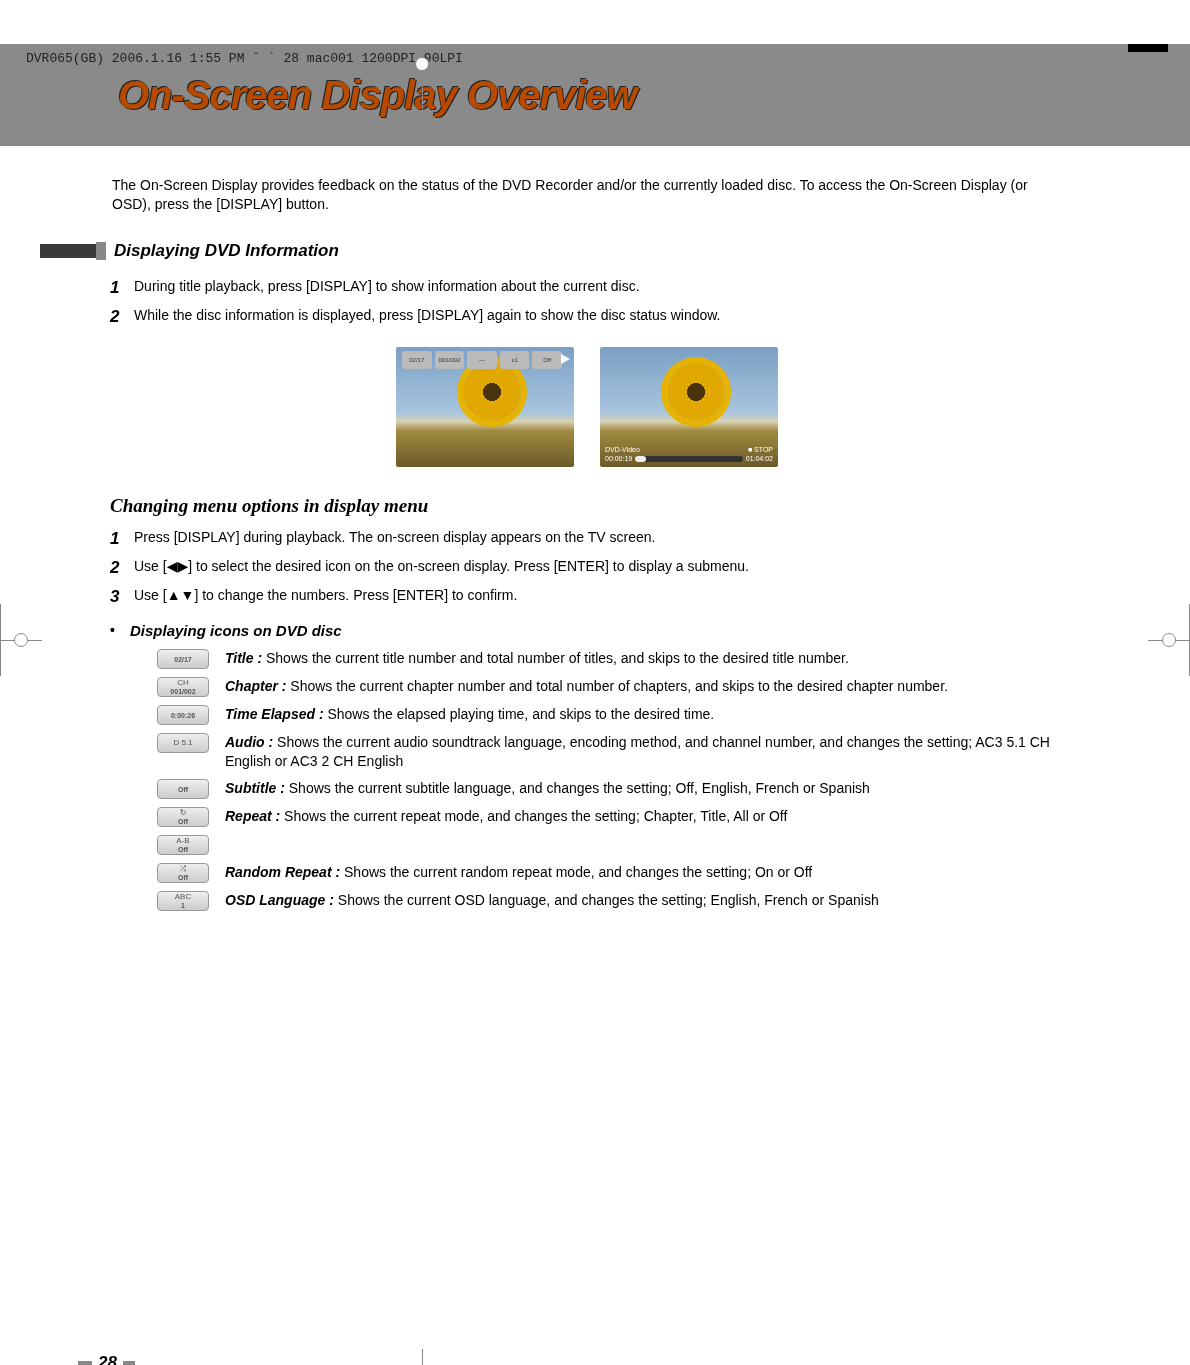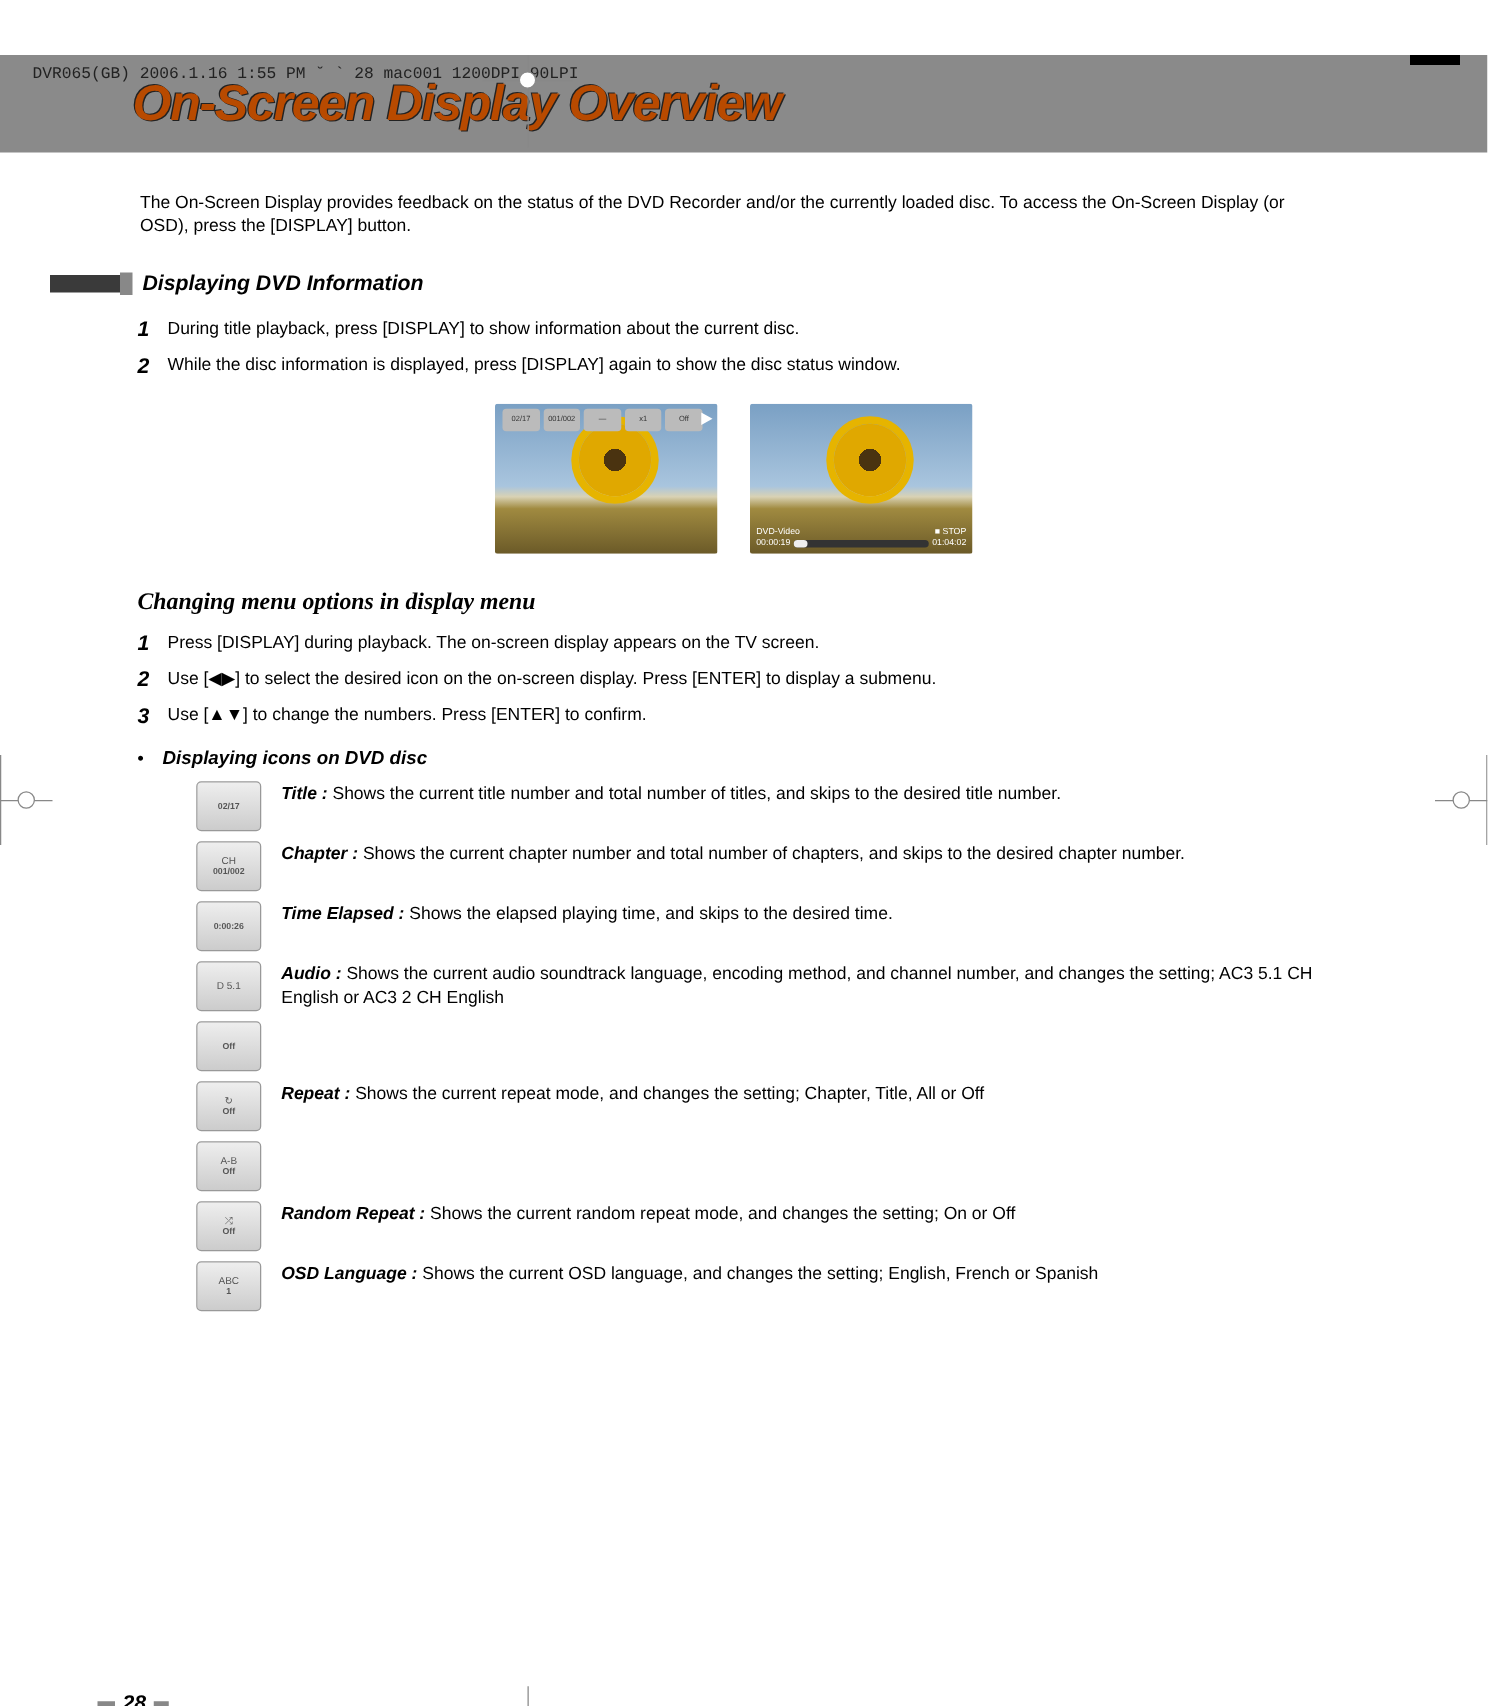--- a/index.html
+++ b/index.html
@@ -1,21 +1,21 @@
 <!DOCTYPE html>
 <html><head>
 <meta charset="utf-8">
 <style>
   * { box-sizing: border-box; }
   body { margin:0; padding:0; background:#fff; font-family:Arial, Helvetica, sans-serif; font-size:14px; line-height:1.35; color:#000; width:1190px; }
   .page { position:relative; width:1190px; min-height:1365px; }
   .print-header { position:absolute; top:6px; left:26px; font-family:"Courier New",monospace; font-size:13px; color:#222; letter-spacing:0; }
   .black-box { position:absolute; top:0; right:22px; width:40px; height:8px; background:#000; }
   .gray-title-bar { background:#8a8a8a; padding:12px 0 12px 22px; margin-top:44px; }
-  .main-title { font-family:"Trebuchet MS","Arial Black",sans-serif; font-size:40px; font-weight:bold; font-style:italic; color:#b84a00; text-shadow: -1px -1px 0 #222, 1px 1px 0 #222; margin:0; padding-left:84px; letter-spacing:-1px; }
+  .main-title { font-family:"Trebuchet MS","Arial Black",sans-serif; font-size:40px; font-weight:bold; font-style:italic; color:#b84a00; text-shadow: -1px -1px 0 #222, 1px 1px 0 #222; margin:12px; padding-left:84px; letter-spacing:-1px; }
   .content { padding:30px 126px 0 110px; }
   .intro { margin:0 0 26px 2px; }
   .section-head-wrap { display:flex; align-items:center; margin:24px 0 14px 0; }
   .bar-dark { width:56px; height:14px; background:#3a3a3a; margin-left:-70px; }
   .bar-mark { width:10px; height:18px; background:#888; margin-right:8px; }
   .section-head { font-family:"Trebuchet MS",sans-serif; font-style:italic; font-weight:bold; font-size:17px; }
   .steps { list-style:none; padding:0; margin:0; }
   .steps li { display:flex; margin:6px 0; }
   .step-num { font-family:"Trebuchet MS",sans-serif; font-weight:bold; font-style:italic; font-size:17px; width:24px; flex:none; }
   .step-txt { flex:1; }
@@ -28,21 +28,21 @@
   .play-tri { position:absolute; right:4px; top:7px; width:0;height:0;border-left:9px solid #fff;border-top:5px solid transparent;border-bottom:5px solid transparent; }
   .osd-bottom { position:absolute; bottom:3px; left:5px; right:5px; color:#fff; font-size:7px; font-family:Arial; }
   .osd-bar { height:6px; background:#333; border-radius:3px; margin-top:1px; position:relative; }
   .osd-fill { position:absolute; left:0; top:0; height:100%; width:10%; background:#eee; border-radius:3px; }
   .subhead { font-family:Liberation Serif, serif; font-style:italic; font-weight:bold; font-size:19px; margin:8px 0 10px 0; }
   .bullet-row { display:flex; align-items:flex-start; margin:12px 0 8px 0; }
   .bullet-dot { width:20px; font-weight:bold; }
   .bullet-txt { font-family:"Trebuchet MS",sans-serif; font-style:italic; font-weight:bold; font-size:15px; }
   .defs { margin-top:6px; }
   .def { display:flex; align-items:flex-start; gap:16px; margin:8px 0;padding-left:47px; }
-  .icon-box { width:52px; height:40px; flex:none; border:1px solid #999; border-radius:4px; background:linear-gradient(#eee,#ccc); font-size:8px; color:#555; display:flex; flex-direction:column; align-items:center; justify-content:center; line-height:1; }
+  .icon-box { width:52px; height:20px; flex:none; border:1px solid #999; border-radius:4px; background:linear-gradient(#eee,#ccc); font-size:8px; color:#555; display:flex; flex-direction:column; align-items:center; justify-content:center; line-height:1; }
   .icon-box .sub { font-size:7px; margin-top:1px; font-weight:bold; }
   .def-body { flex:1; }
   .term { font-family:"Trebuchet MS",sans-serif; font-style:italic; font-weight:bold; }
   .page-footer { position:absolute; bottom:34px; left:78px; display:flex; align-items:center; gap:6px; }
   .ft-bar-l { width:14px; height:6px; background:#888; }
   .ft-num { font-family:"Trebuchet MS",sans-serif; font-style:italic; font-weight:bold; font-size:17px; }
   .ft-bar-r { width:12px; height:6px; background:#888; }
   .cross-v { position:absolute; width:1px; height:74px; background:#888; }
   .cross-h { position:absolute; height:1px; width:74px; background:#888; }
   .cross-c { position:absolute; width:14px; height:14px; border:1px solid #888; border-radius:50%; background:#fff; }
@@ -163,20 +163,21 @@
             <span>D 5.1</span>
             <span class="sub"></span>
           </div>
           <div class="def-body"><span class="term">Audio :</span><span>  Shows the current audio soundtrack language, encoding method, and channel number, and changes the setting; AC3 5.1 CH English or AC3 2 CH English</span></div>
         </div>
         <div class="def">
           <div class="icon-box">
             <span></span>
             <span class="sub">Off</span>
           </div>
+          <div class="def-body"><span class="term">Subtitle :</span><span>  Shows the current subtitle language, and changes the setting; Off, English, French or Spanish</span></div>
         </div>
         <div class="def">
           <div class="icon-box">
             <span>↻</span>
             <span class="sub">Off</span>
           </div>
           <div class="def-body"><span class="term">Repeat :</span><span>  Shows the current repeat mode, and changes the setting; Chapter, Title, All or Off</span></div>
         </div>
         <div class="def">
           <div class="icon-box">

